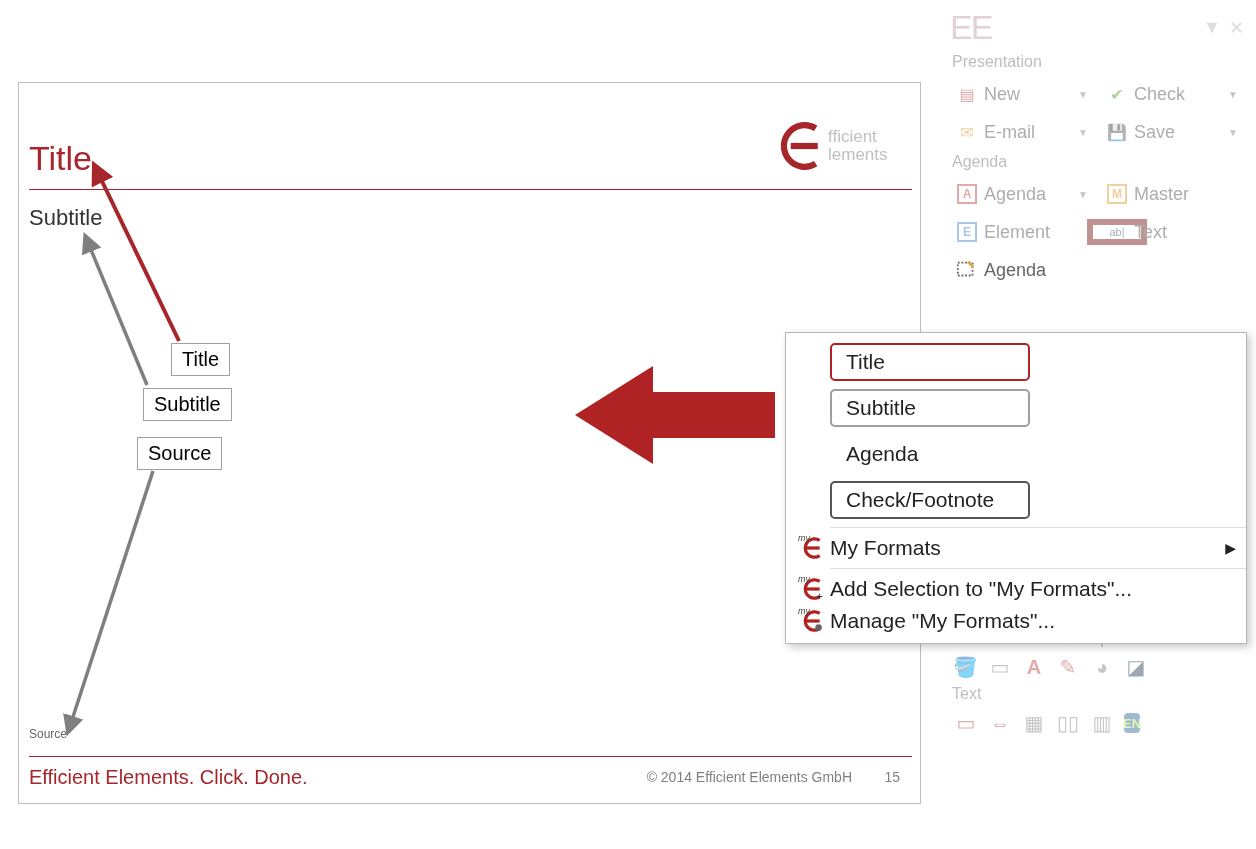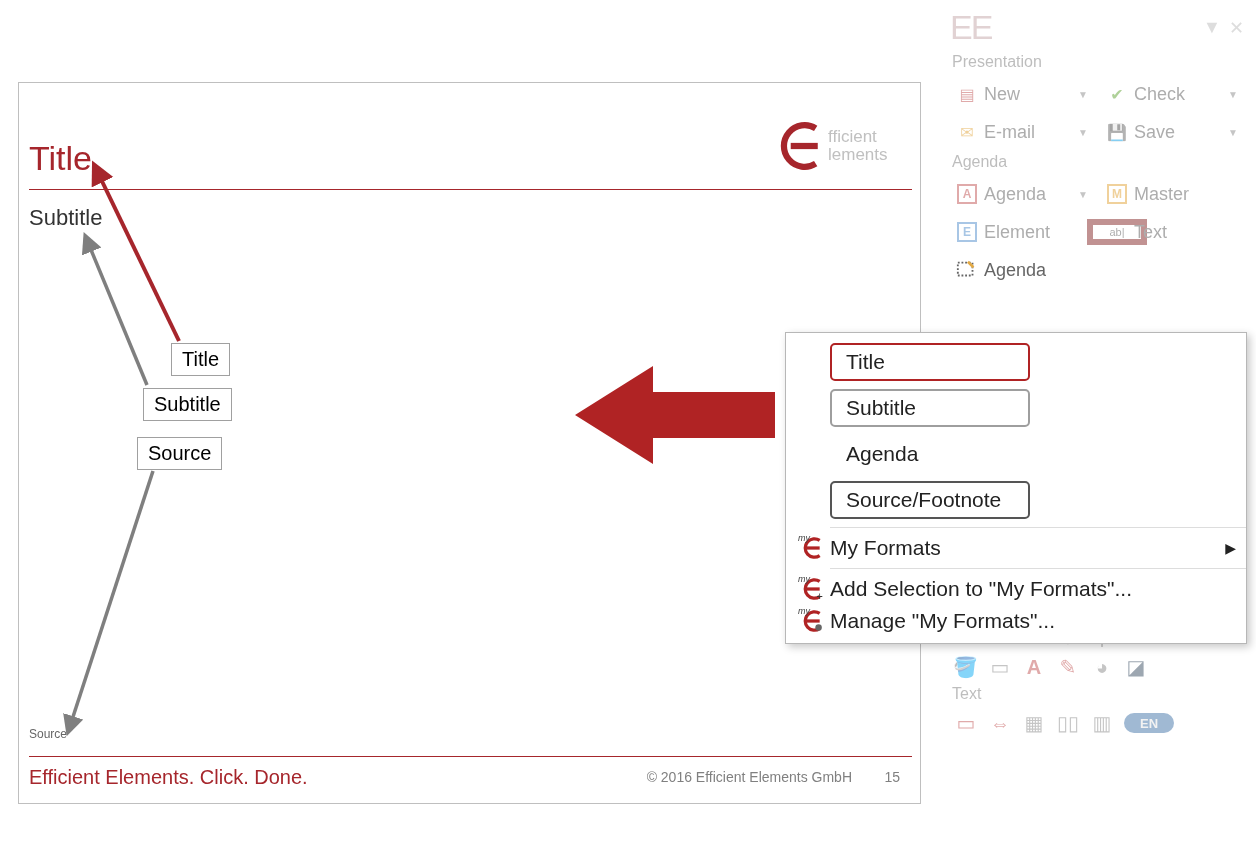--- a/index.html
+++ b/index.html
@@ -230,21 +230,21 @@
     <line x1="160" y1="258" x2="80" y2="92" stroke="#a6262c" stroke-width="4" marker-end="url(#ah-red)"></line>
 
     <line x1="128" y1="302" x2="70" y2="162" stroke="#7f7f7f" stroke-width="3.5" marker-end="url(#ah-gray)"></line>
 
     <line x1="134" y1="388" x2="52" y2="640" stroke="#7f7f7f" stroke-width="3.5" marker-end="url(#ah-gray)"></line>
   </svg>
 
   <div class="source-small">Source</div>
   <div class="footer-rule"></div>
   <div class="footer-tag">Efficient Elements. Click. Done.</div>
-  <div class="footer-copy">© 2016 Efficient Elements GmbH</div>
+  <div class="footer-copy">© 2014 Efficient Elements GmbH</div>
   <div class="footer-page">15</div>
 </div>
 
 <svg class="big-arrow" viewBox="0 0 200 98">
   <polygon points="0,49 78,0 78,26 200,26 200,72 78,72 78,98" fill="#b02324"></polygon>
 </svg>
 
 <div class="panel">
   <div class="panel-header faded">
     <span class="logo">EE</span>
@@ -341,41 +341,41 @@
       <span class="glyph">◕</span>
       <span class="glyph" style="color:#34495e">◪</span>
     </div>
     <div class="section-label">Text</div>
     <div class="iconrow">
       <span class="glyph" style="color:#c05050">▭</span>
       <span class="glyph" style="color:#c05050">⇔</span>
       <span class="glyph">▦</span>
       <span class="glyph">▯▯</span>
       <span class="glyph">▥</span>
-      <span class="glyph" style="background:#3a6ea5;color:#e5e5e5;font-size:13px;font-weight:bold;width:50px;height:20px;border-radius:10px">EN</span>
+      <span class="glyph" style="background:#3a6ea5;color:#bef264;font-size:13px;font-weight:bold;width:16px;height:20px;border-radius:4px">EN</span>
     </div>
   </div>
 </div>
 
 <div class="popup">
   <div class="popup-row">
     <span class="iconcol"></span>
     <span class="pillcol"><span class="pill red">Title</span></span>
   </div>
   <div class="popup-row">
     <span class="iconcol"></span>
     <span class="pillcol"><span class="pill gray">Subtitle</span></span>
   </div>
   <div class="popup-row">
     <span class="iconcol"></span>
     <span class="pillcol" style="padding:7px 16px">Agenda</span>
   </div>
   <div class="popup-row">
     <span class="iconcol"></span>
-    <span class="pillcol"><span class="pill dark">Source/Footnote</span></span>
+    <span class="pillcol"><span class="pill dark">Check/Footnote</span></span>
   </div>
   <hr>
   <div class="popup-row">
     <span class="iconcol">
         <span class="my-e"><span class="tag">my</span><svg viewBox="0 0 24 20">
             <path d="M20 3 A8.5 8.5 0 1 0 20 17" fill="none" stroke="#b02324" stroke-width="3"></path>
             <line x1="8" y1="10" x2="20" y2="10" stroke="#b02324" stroke-width="3"></line>
           </svg></span>
       </span>
     <span class="rest">My Formats</span>

